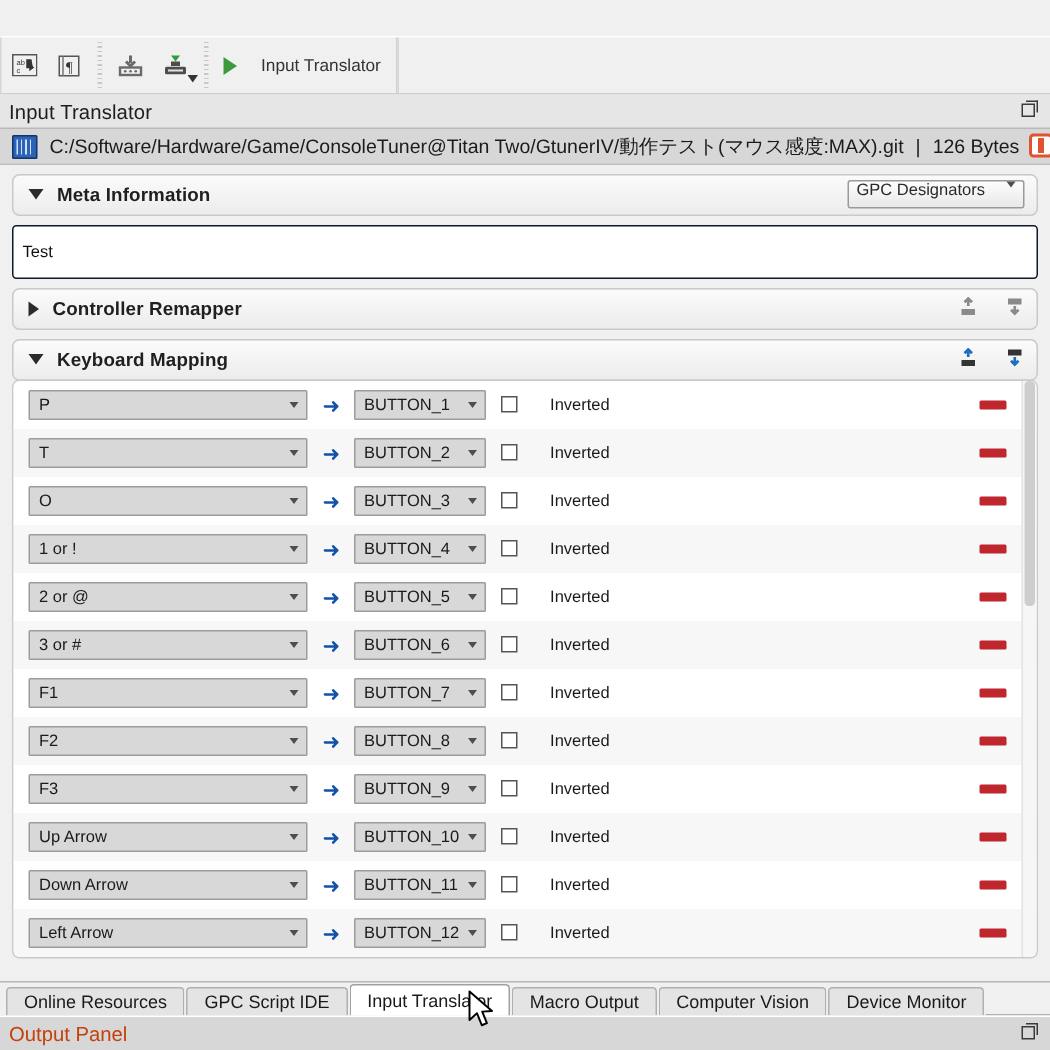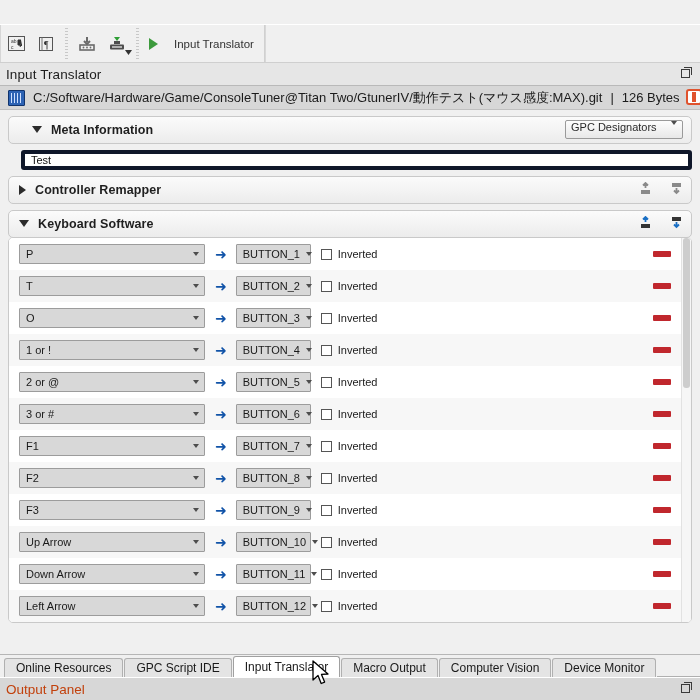--- a/index.html
+++ b/index.html
@@ -61,44 +61,44 @@
   .head-right{position:absolute;right:8px;top:0;height:26px;display:flex;align-items:center;gap:18px;}
 
   .combo-top{
     position:absolute;right:8px;top:3px;height:19px;min-width:118px;
     background:linear-gradient(to bottom,#fdfdfd,#e8e8e8);
     border:1px solid #9a9a9a;border-radius:2px;
     display:flex;justify-content:space-between;padding:0 5px;box-sizing:border-box;
     font-size:11px;color:#2a2a2a;
   }
   .meta-input{
-    width:100%;height:20px;box-sizing:border-box;
-    border:4px solid #0f172a;background:#fff;border-radius:3px;
+    width:100%;height:36px;box-sizing:border-box;
+    border:1px solid #0f172a;background:#fff;border-radius:3px;
     font-family:"Liberation Sans",sans-serif;font-size:11px;color:#111;padding:0 6px;outline:none;
   }
-  .meta-row{margin-bottom:6px;padding-left:13px;}
+  .meta-row{margin-bottom:6px;}
 
   
   .rows{
     border:1px solid #c9c9c9;border-radius:5px;background:#fff;
     margin-top:-1px;overflow:hidden;position:relative;
   }
   .maprow{height:32px;display:flex;align-items:center;padding:0 0 0 10px;position:relative;background:#fff;}
   .maprow.alt{background:#f7f7f7;}
   .sel{
     height:20px;box-sizing:border-box;background:#d8d8d8;border:1px solid #9c9c9c;border-radius:1px;
     display:flex;align-items:center;justify-content:space-between;padding:0 5px 0 6px;
     font-size:11px;color:#1a1a1a;
   }
   .sel.key{width:186px;}
-  .sel.btn{width:75px;}
+  .sel.btn{width:88px;}
   .chev{width:0;height:0;border-left:3.5px solid transparent;border-right:3.5px solid transparent;
         border-top:4px solid #4d4d4d;margin-left:6px;}
   .arrow{margin:0 9px 0 10px;color:#1153a8;font-size:14px;line-height:1;font-weight:bold;}
-  .cbwrap{display:flex;align-items:flex-end;margin-left:10px;}
+  .cbwrap{display:flex;align-items:flex-start;margin-left:10px;gap:16px;}
   .cb{width:11px;height:11px;border:1px solid #555;background:#fff;box-sizing:border-box;}
   .cbl{margin-left:6px;font-size:11px;color:#1a1a1a;}
   .minus{position:absolute;right:20px;top:13px;width:18px;height:6px;background:#c0272d;border-radius:1px;}
 
   .vscroll{position:absolute;right:0;top:0;width:9px;bottom:0;background:#f6f6f6;border-left:1px solid #e2e2e2;}
   .vthumb{position:absolute;left:1px;top:0;width:7px;height:150px;background:#cdcdcd;border-radius:3px;}
 
   
   .tabbar{height:22px;background:#f0f0f0;display:flex;align-items:flex-end;
           border-top:1px solid #b6b6b6;padding-left:4px;position:relative;}
@@ -231,21 +231,21 @@
               <path d="M6.5 6 v5 M4 8.5 l2.5 2.5 2.5 -2.5" stroke="#8a8a8a" stroke-width="1.8" fill="none"></path>
             </svg>
           </span>
         </div>
       </div>
     </div>
 
     <div class="group" style="margin-bottom:0;">
       <div class="group-head">
         <span class="tri open"></span>
-        <span class="group-title">Keyboard Software</span>
+        <span class="group-title">Keyboard Mapping</span>
         <div class="head-right">
           <span>
             <svg width="13" height="14" viewBox="0 0 13 14">
               <path d="M6.5 1 v5 M4 3.5 l2.5 -2.5 2.5 2.5" stroke="#1a6fc4" stroke-width="1.8" fill="none"></path>
               <rect x="2" y="8" width="9" height="4" fill="#333"></rect>
             </svg>
           </span>
           <span>
             <svg width="13" height="14" viewBox="0 0 13 14">
               <rect x="2" y="1" width="9" height="4" fill="#333"></rect>

